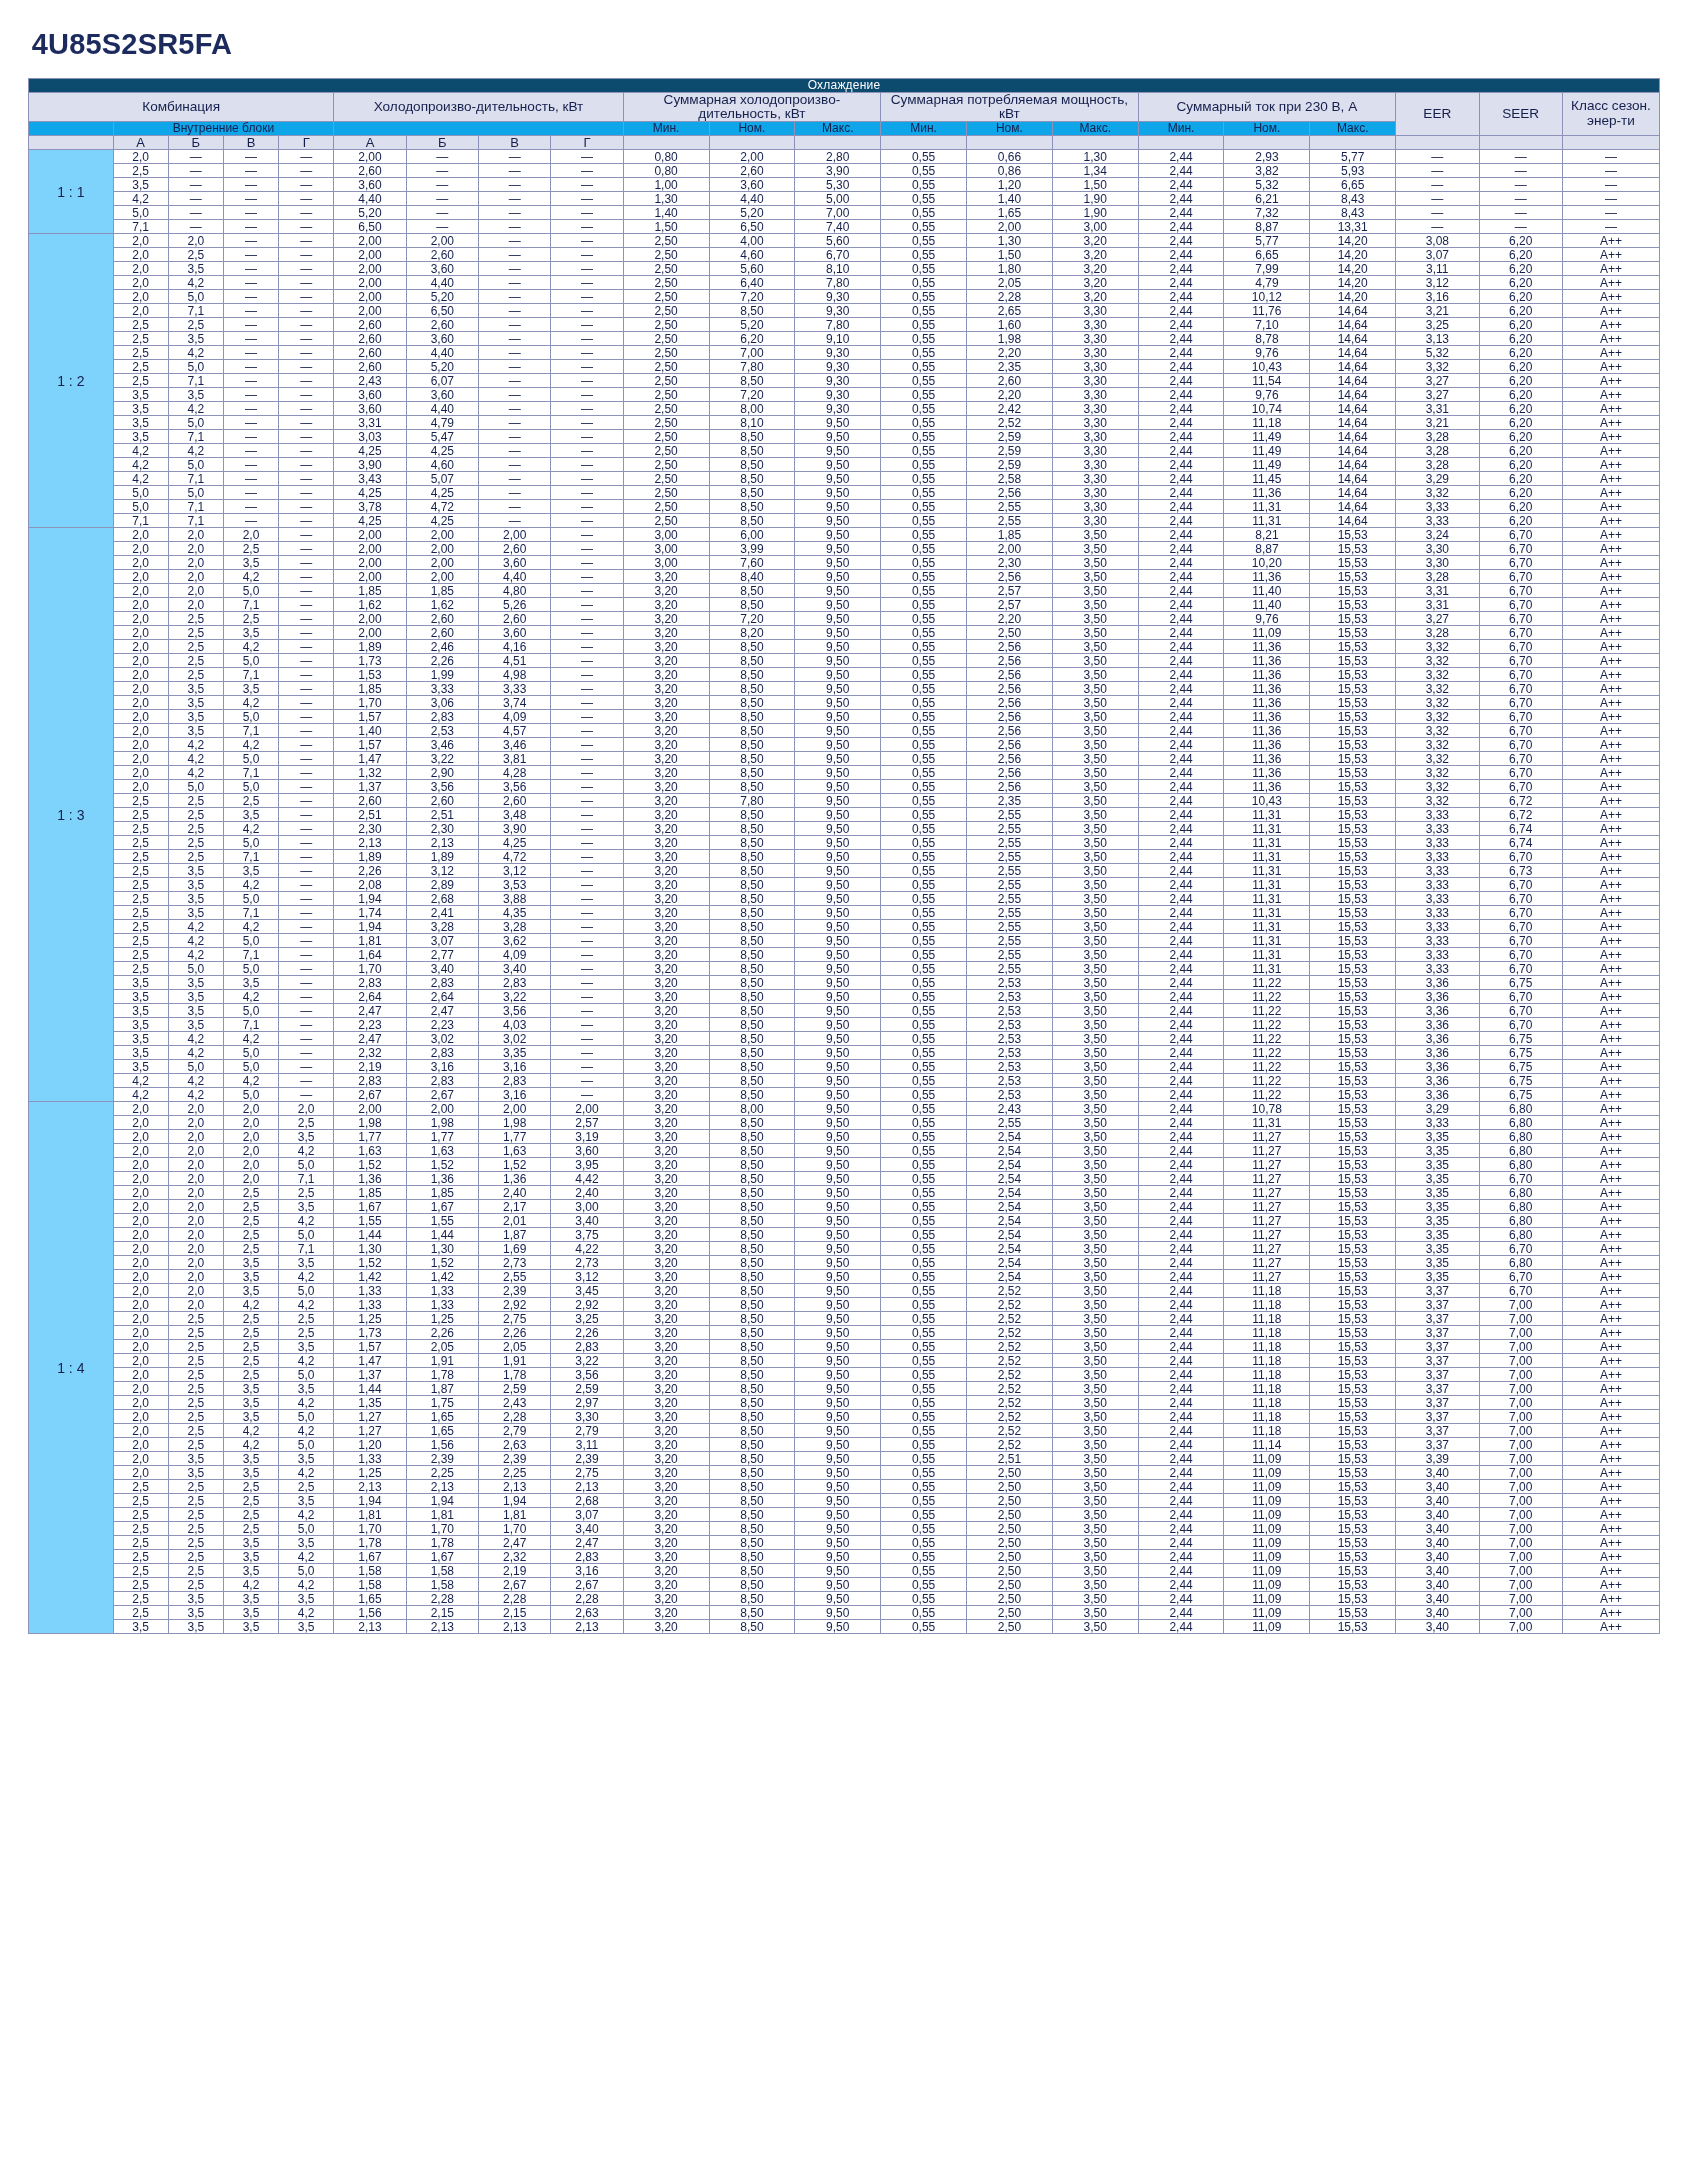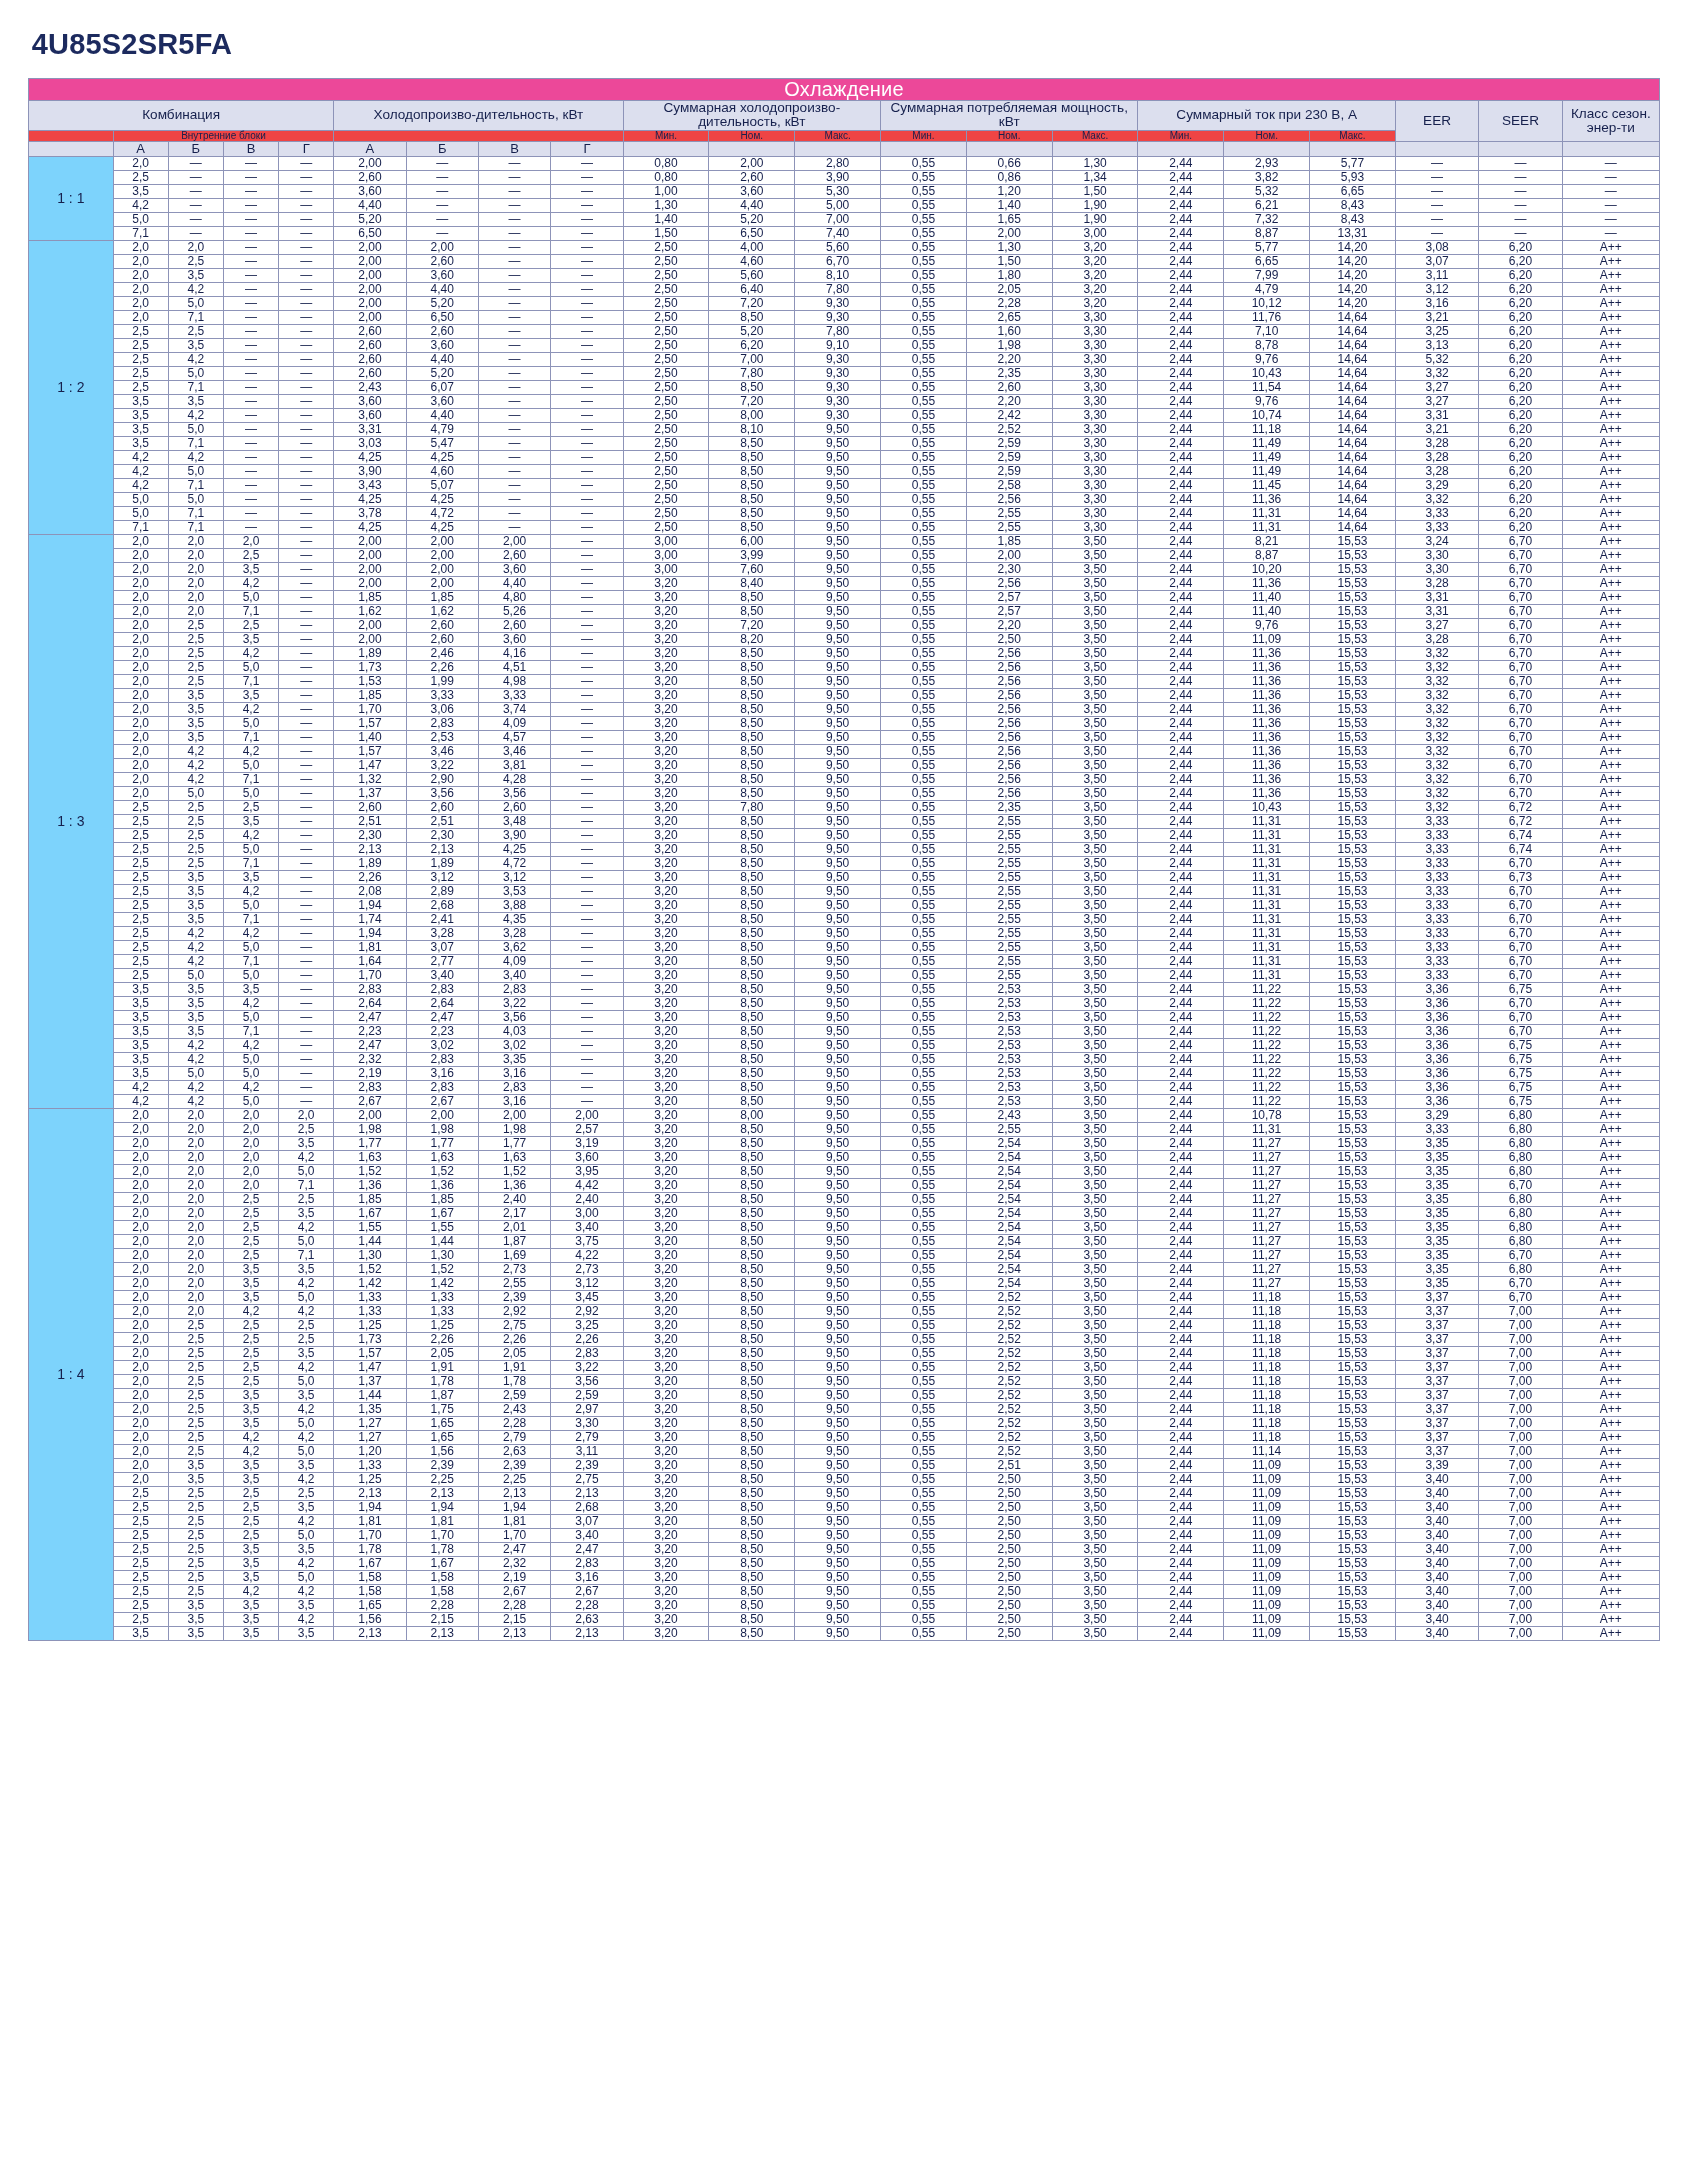--- a/index.html
+++ b/index.html
@@ -33,37 +33,37 @@
   }
   table.spec td, table.spec th {
     border: 0.9px solid #8d93b8;
     padding: 0;
     text-align: center;
     vertical-align: middle;
     font-weight: normal;
     line-height: 1.05;
   }
   .banner td {
-    background: #ec4899;
+    background: #0c4a6e;
     color: #ffffff;
     font-weight: bold;
-    font-size: 20px;
+    font-size: 12px;
     padding: 4.2px 0 5.1px 0;
     letter-spacing: 0.2px;
     border: 0.9px solid #1f4e9c;
   }
   .hdr td {
     background: #dcdfee;
     font-size: 13.6px;
     padding: 3.3px 2.8px;
     line-height: 1.15;
   }
   .hdr-sub td {
-    background: #ef4444;
-    font-size: 10px;
+    background: #0ea5e9;
+    font-size: 12px;
     padding: 2.8px 1.9px;
   }
   .hdr-col td {
     background: #dcdfee;
     font-size: 13px;
     padding: 1.9px 0.9px;
   }
   tbody tr td {
     font-size: 12px;
     padding: 0px 0.9px 0.5px 0.9px;

